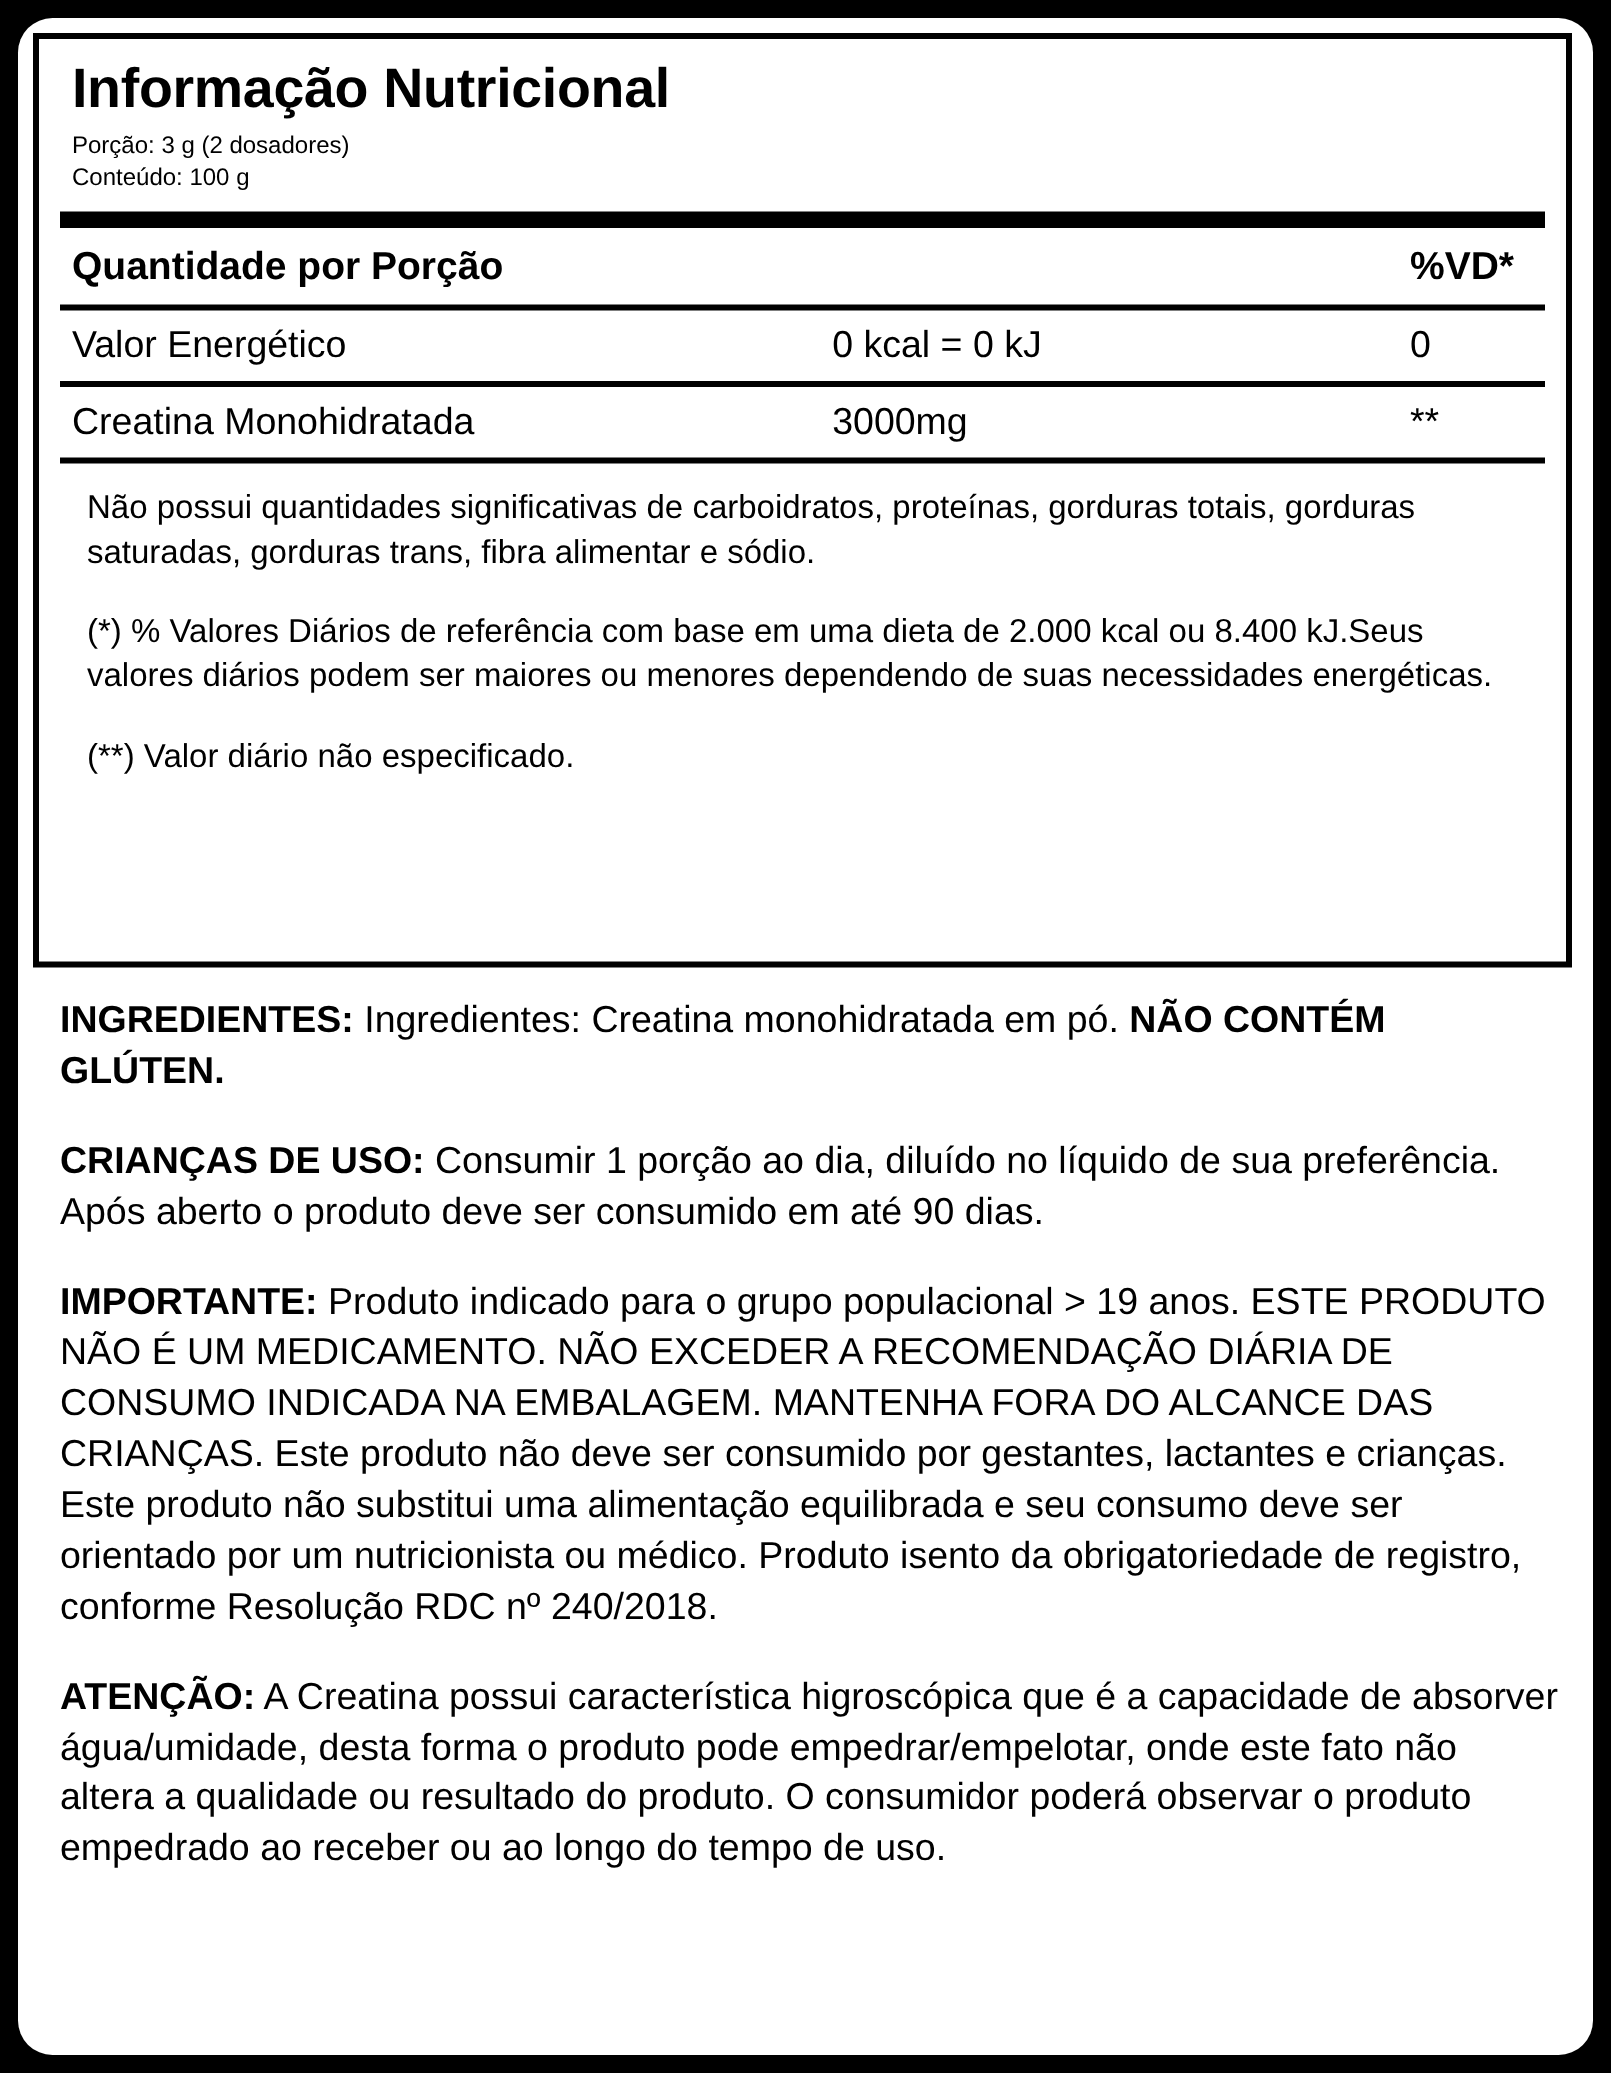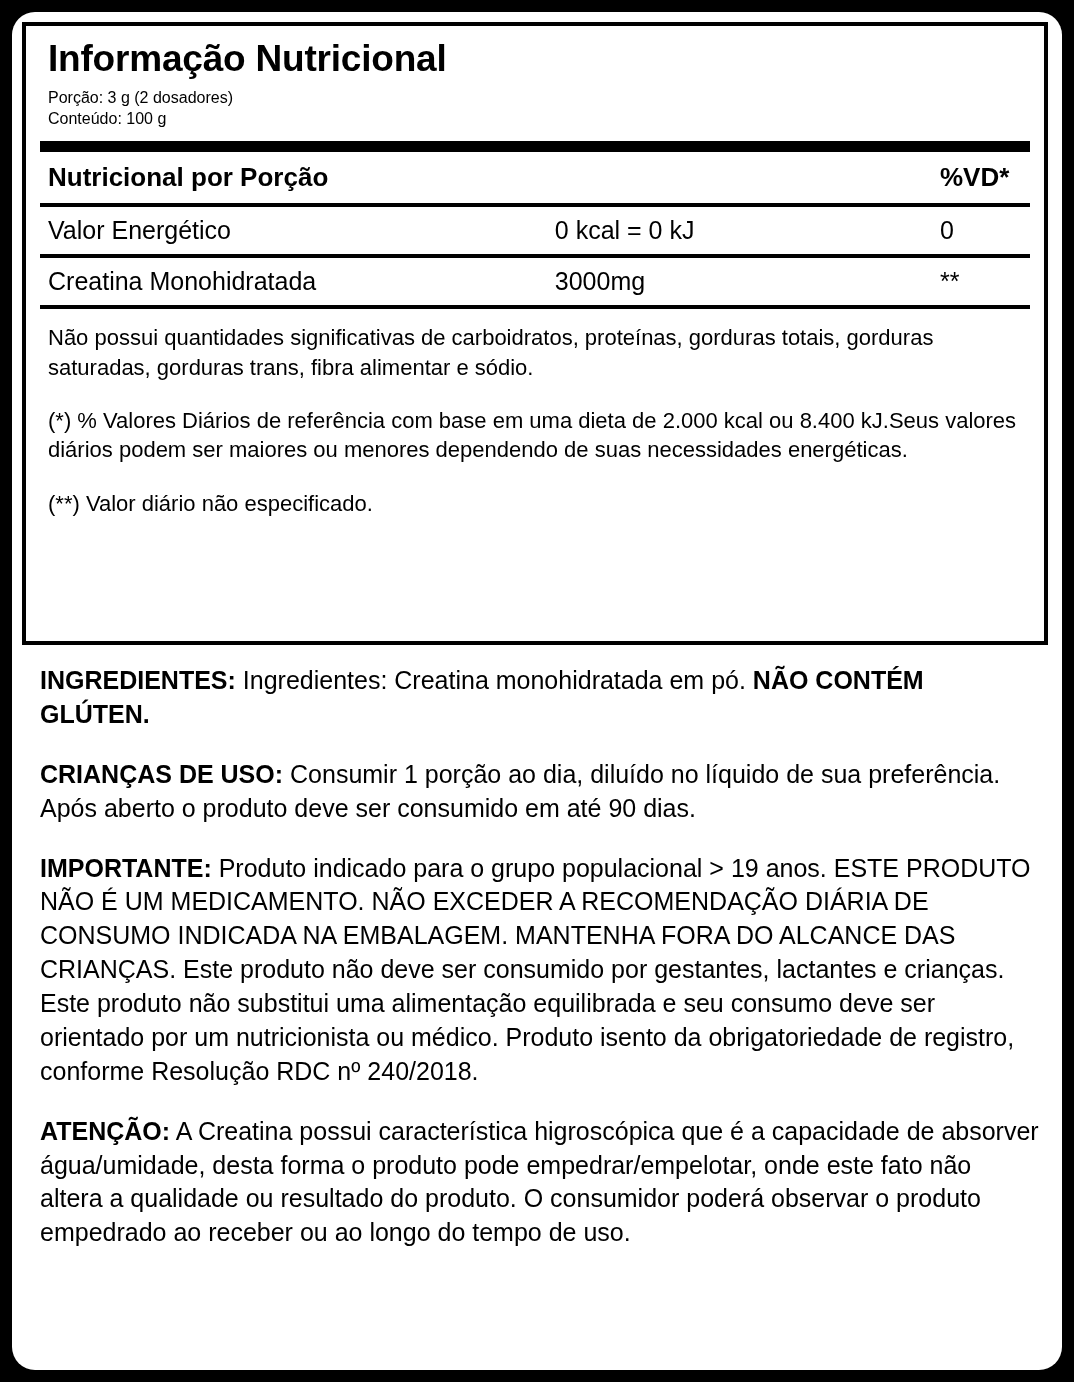--- a/index.html
+++ b/index.html
@@ -107,21 +107,21 @@
     padding-top: 10px;
     padding-bottom: 10px;
   }
 
   .rule {
     height: 4px;
     background: #000000;
   }
 
   .nf-notes {
-    padding: 14px 22px 0 22px;
+    padding: 14px 22px 0 32px;
   }
   .nf-notes p {
     font-size: 22px;
     line-height: 1.34;
     margin: 0 0 24px 0;
   }
   .nf-notes p:last-child {
     margin-bottom: 0;
   }
 
@@ -158,21 +158,21 @@
         <div class="nf-title">Informação Nutricional</div>
         <div class="nf-sub">Porção: 3 g (2 dosadores)</div>
         <div class="nf-sub">Conteúdo: 100 g</div>
       </div>
 
       <div class="thick-bar"></div>
 
       <div class="nf-table">
 
         <div class="nf-row nf-header-row">
-          <div class="c-name">Nutricional por Porção</div>
+          <div class="c-name">Quantidade por Porção</div>
           <div class="c-value"></div>
           <div class="c-vd">%VD*</div>
         </div>
 
         <div class="rule"></div>
 
         <div class="nf-row">
           <div class="c-name">Valor Energético</div>
           <div class="c-value">0 kcal = 0 kJ</div>
           <div class="c-vd">0</div>

